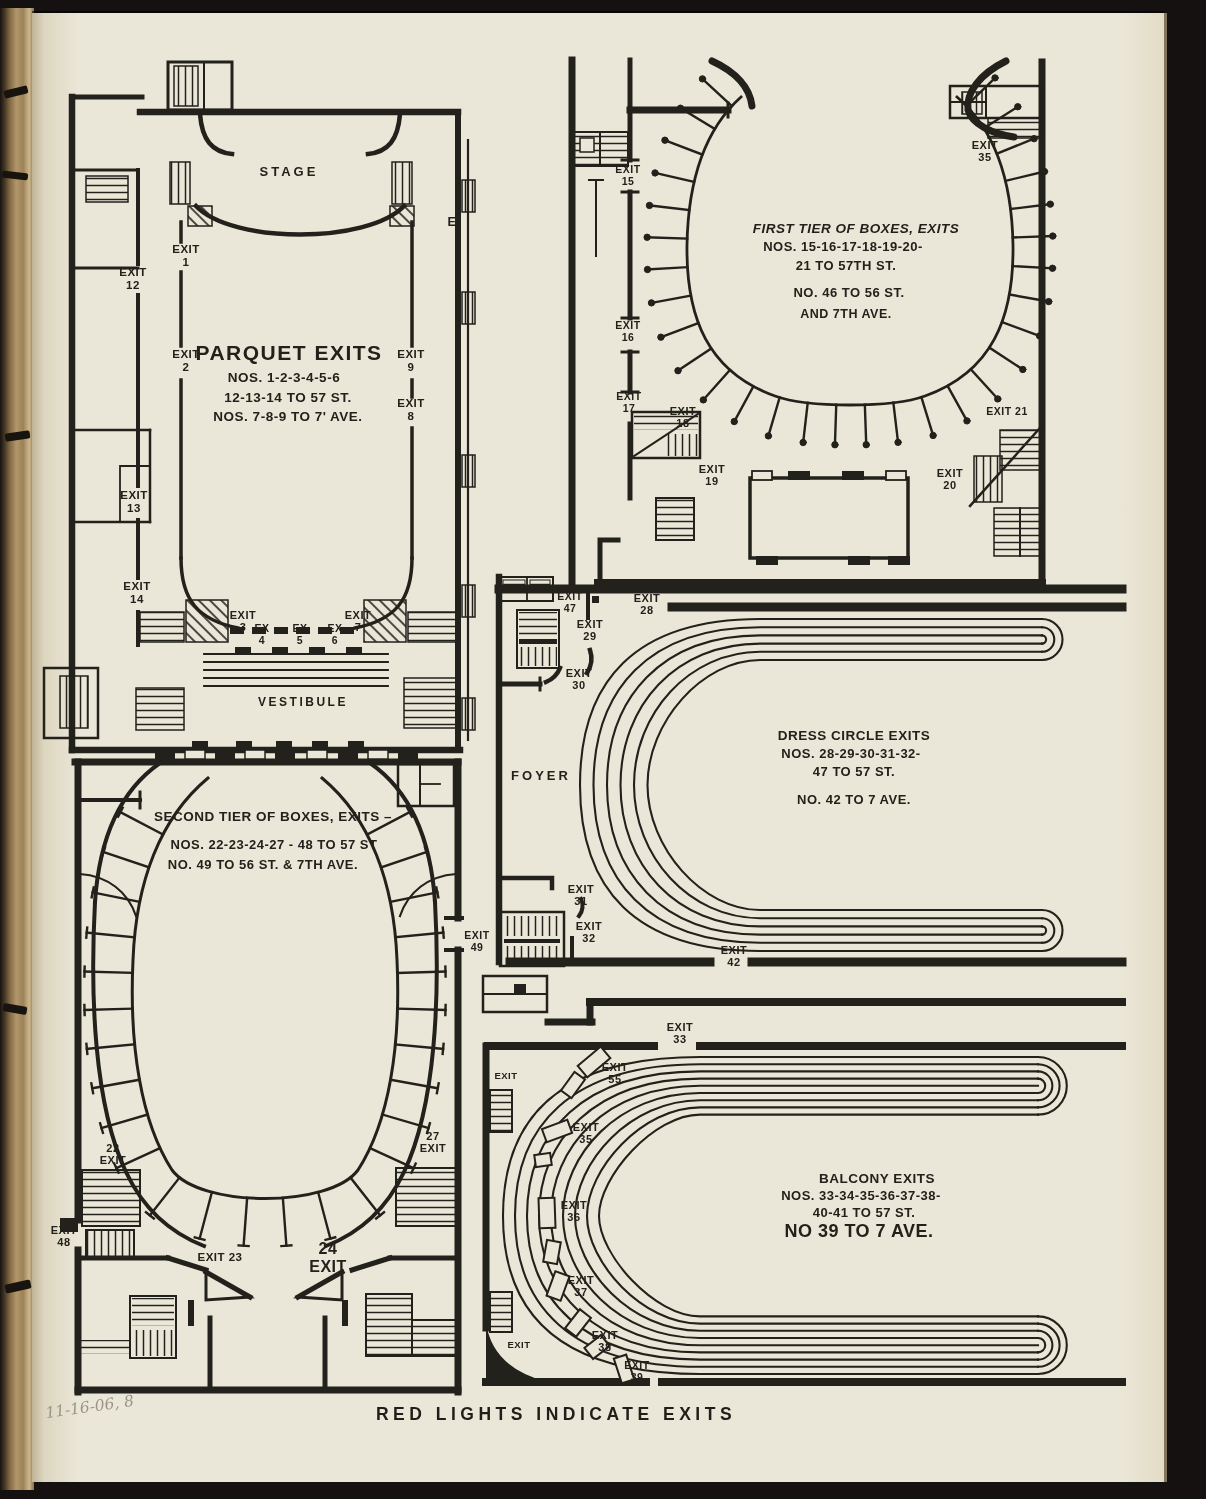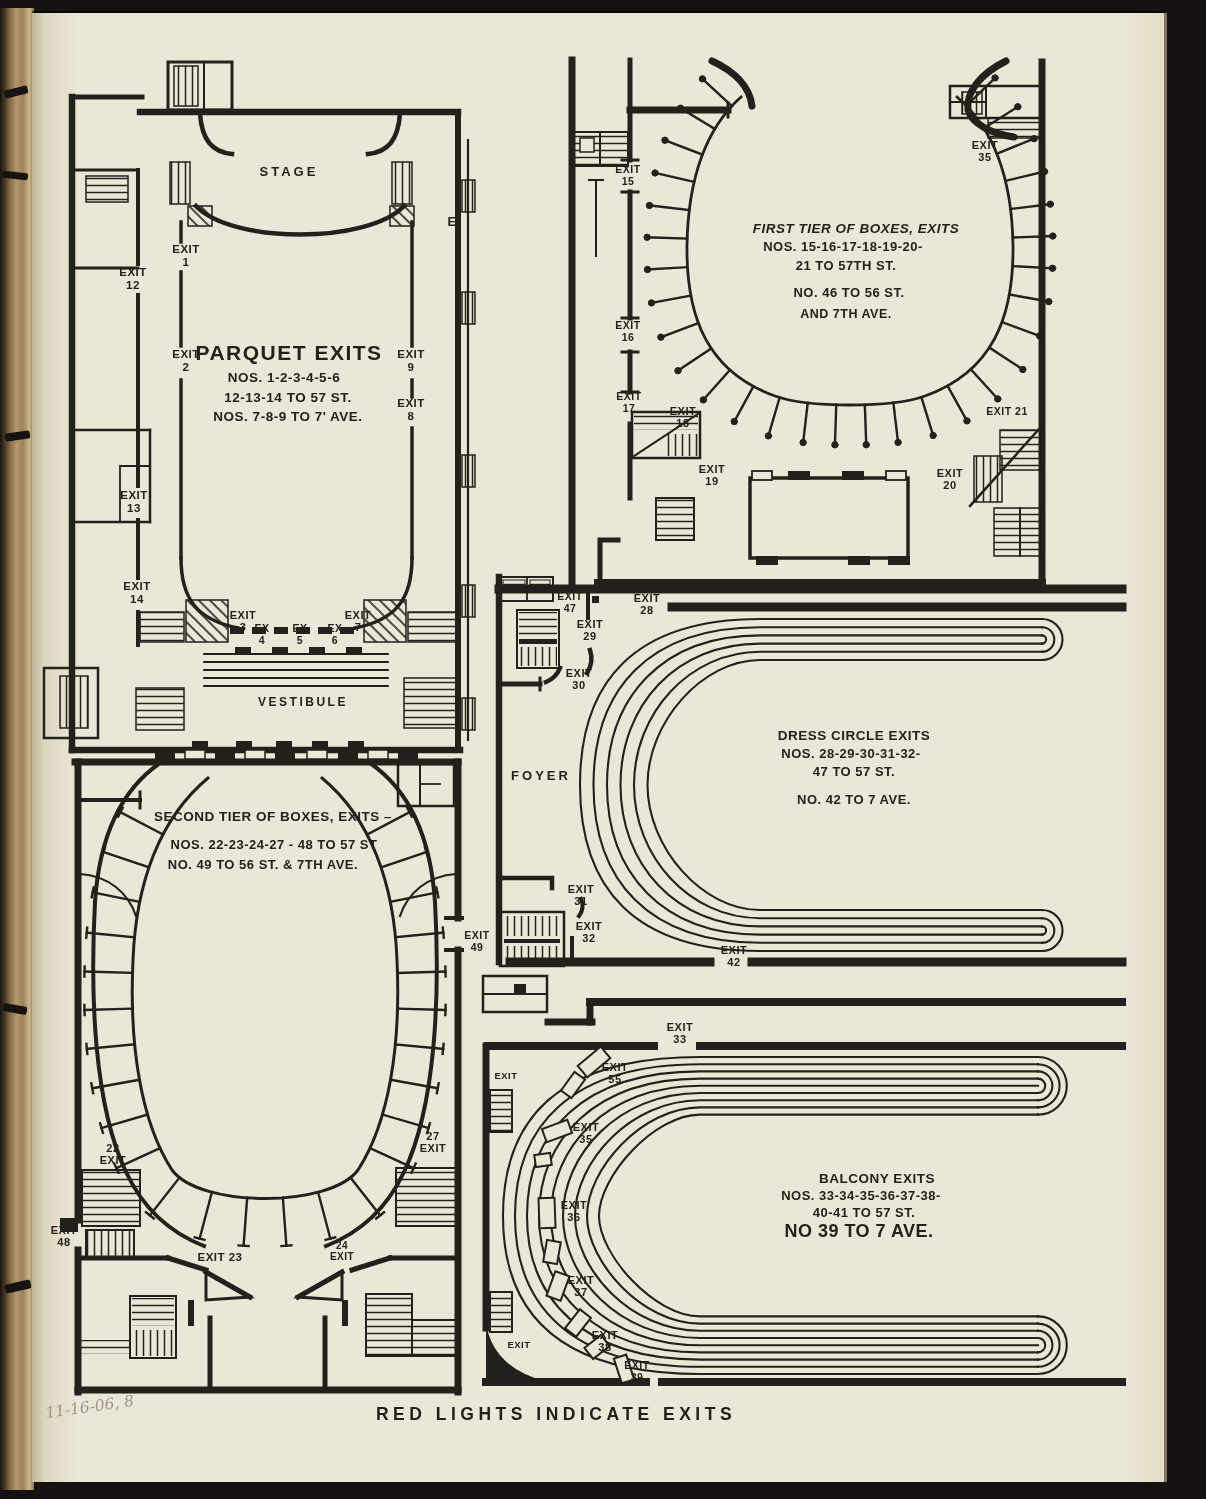--- a/index.html
+++ b/index.html
@@ -620,21 +620,21 @@
       <div>22</div>
       <div>EXIT</div>
     </div>
     <div class="lbl" style="left: 64px; top: 1224px; font-size: 11px;">
       <div>EXIT</div>
       <div>48</div>
     </div>
     <div class="lbl" style="left: 220px; top: 1251px; font-size: 11.5px;">
       <div>EXIT 23</div>
     </div>
-    <div class="lbl" style="left: 342px; top: 1240px; font-size: 10px;">
+    <div class="lbl" style="left: 328px; top: 1240px; font-size: 16px;">
       <div>24</div>
       <div>EXIT</div>
     </div>
     <div class="lbl" style="left: 433px; top: 1130px; font-size: 11px;">
       <div>27</div>
       <div>EXIT</div>
     </div>
     <div class="lbl" style="left: 680px; top: 1021px; font-size: 11px;">
       <div>EXIT</div>
       <div>33</div>

